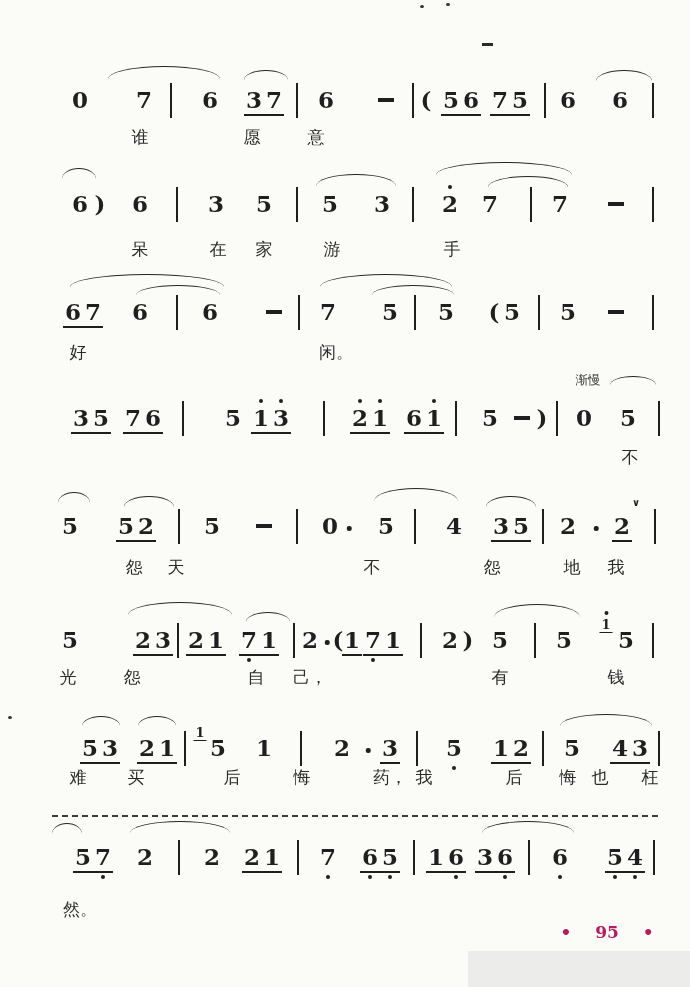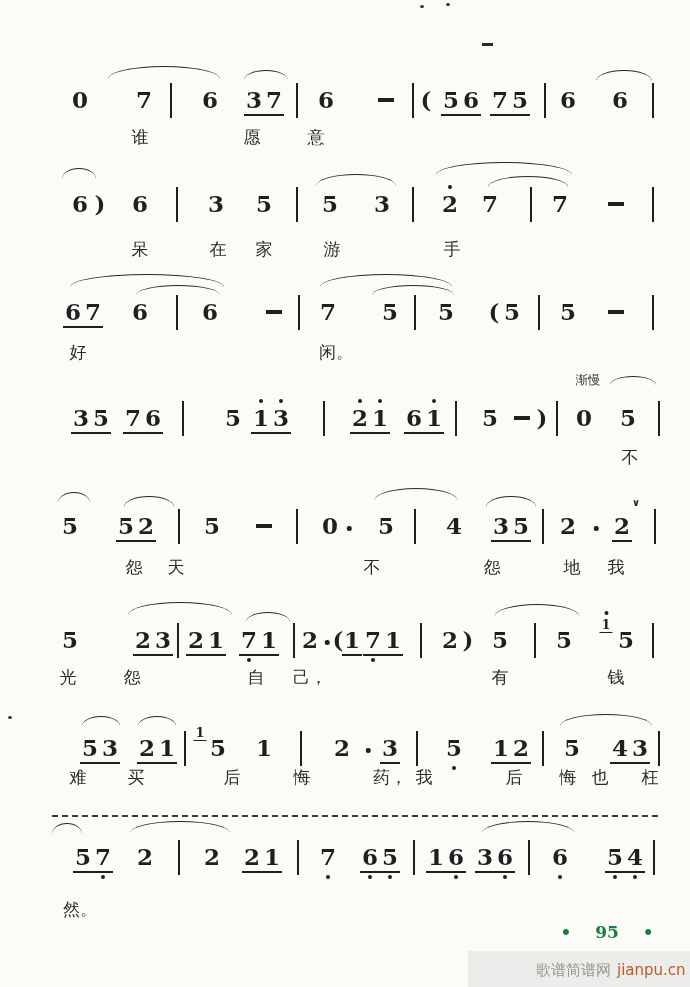--- a/index.html
+++ b/index.html
@@ -21,21 +21,21 @@
   .adot{position:absolute;top:12px;width:4.5px;height:4.5px;border-radius:50%;background:#1f1f1f;transform:translateX(-50%);}
   .slur{position:absolute;border-top:1.8px solid #242424;border-radius:50% 50% 0 0/100% 100% 0 0;}
   .breath{position:absolute;top:-17px;right:-8px;font:700 10px "DejaVu Sans",sans-serif;font-style:normal;color:#1f1f1f;}
   .lyric{position:absolute;transform:translateX(-50%);font:17px/1.1 "DejaVu Sans",sans-serif;
          color:#2b2b2b;white-space:nowrap;}
   .tempo{position:absolute;transform:translateX(-50%);font:12.5px "DejaVu Sans",sans-serif;color:#333;white-space:nowrap;}
   .dashline{position:absolute;height:0;border-top:2.2px dashed #3a3a3a;}
   .speck{position:absolute;width:4px;height:3px;background:#333;border-radius:50%;}
   .topdash{position:absolute;width:11px;height:2.5px;background:#2a2a2a;}
   .footer{position:absolute;left:607px;top:922px;transform:translateX(-50%);
-          font:700 17px "DejaVu Serif",serif;color:#15803d;white-space:nowrap;}
+          font:700 17px "DejaVu Serif",serif;color:#be185d;white-space:nowrap;}
   .footer .sep{font-size:11px;vertical-align:2px;padding:0 10px;}
   .wm-band{position:absolute;left:468px;top:951px;width:222px;height:36px;background:#ececea;}
   .watermark{position:absolute;left:536px;top:961px;font:15px "DejaVu Sans",sans-serif;white-space:nowrap;}
   .wm-site{color:#97978f;}
   .wm-url{color:#c4572b;margin-left:6px;}
 </style>
 </head>
 <body>
 
 <div id="sheet">
@@ -250,20 +250,17 @@
         <div class="bar" style="left: 653px;"></div>
         <div class="lyric" style="left: 80px; top: 55px;">然。</div>
       </div>
     </div>
 
   <div class="footer">
     <span>•</span><span class="sep"> </span><span>95</span><span class="sep"> </span><span>•</span>
   </div>
 
   <div class="wm-band"></div>
-  <div class="watermark">
-    <span class="wm-site">歌谱简谱网</span><span class="wm-url">jianpu.cn</span>
-  </div>
 <div class="speck" style="left: 420px; top: 5px;"></div>
     <div class="speck" style="left: 446px; top: 3px;"></div>
     <div class="speck" style="left: 8px; top: 716px;"></div>
     <div class="topdash" style="left: 482px; top: 43px;"></div>
   </div>
 
 </body></html>

